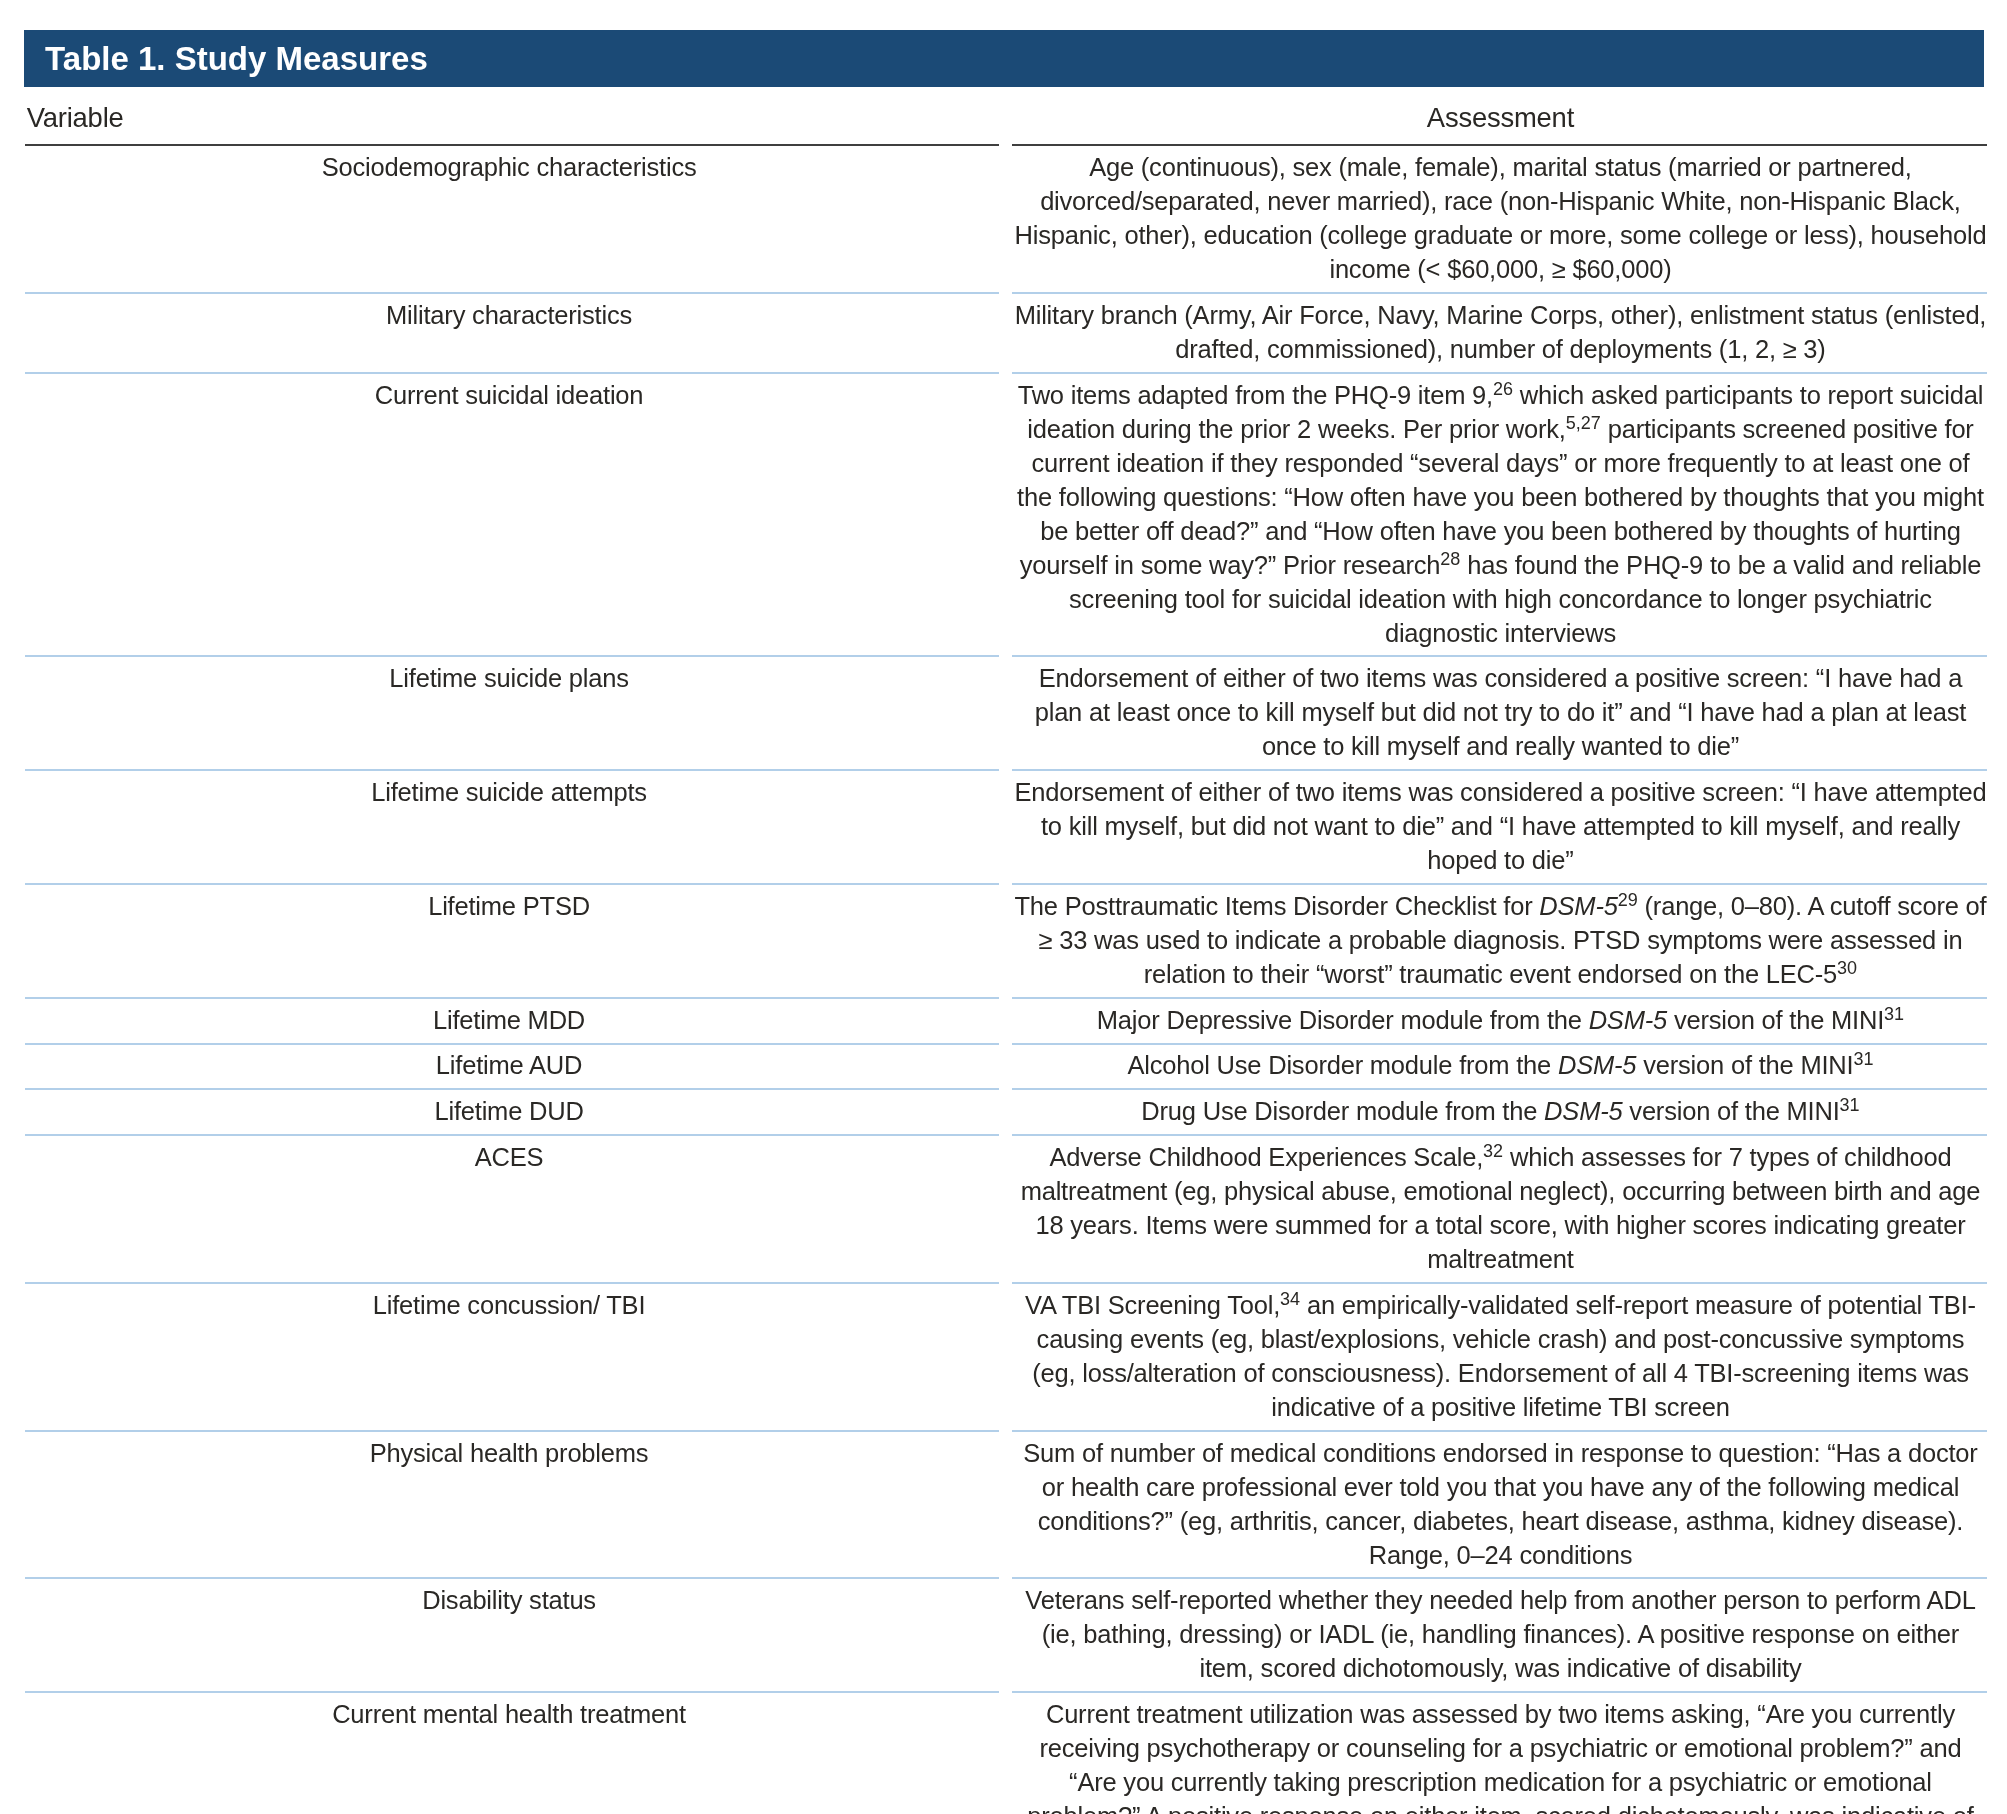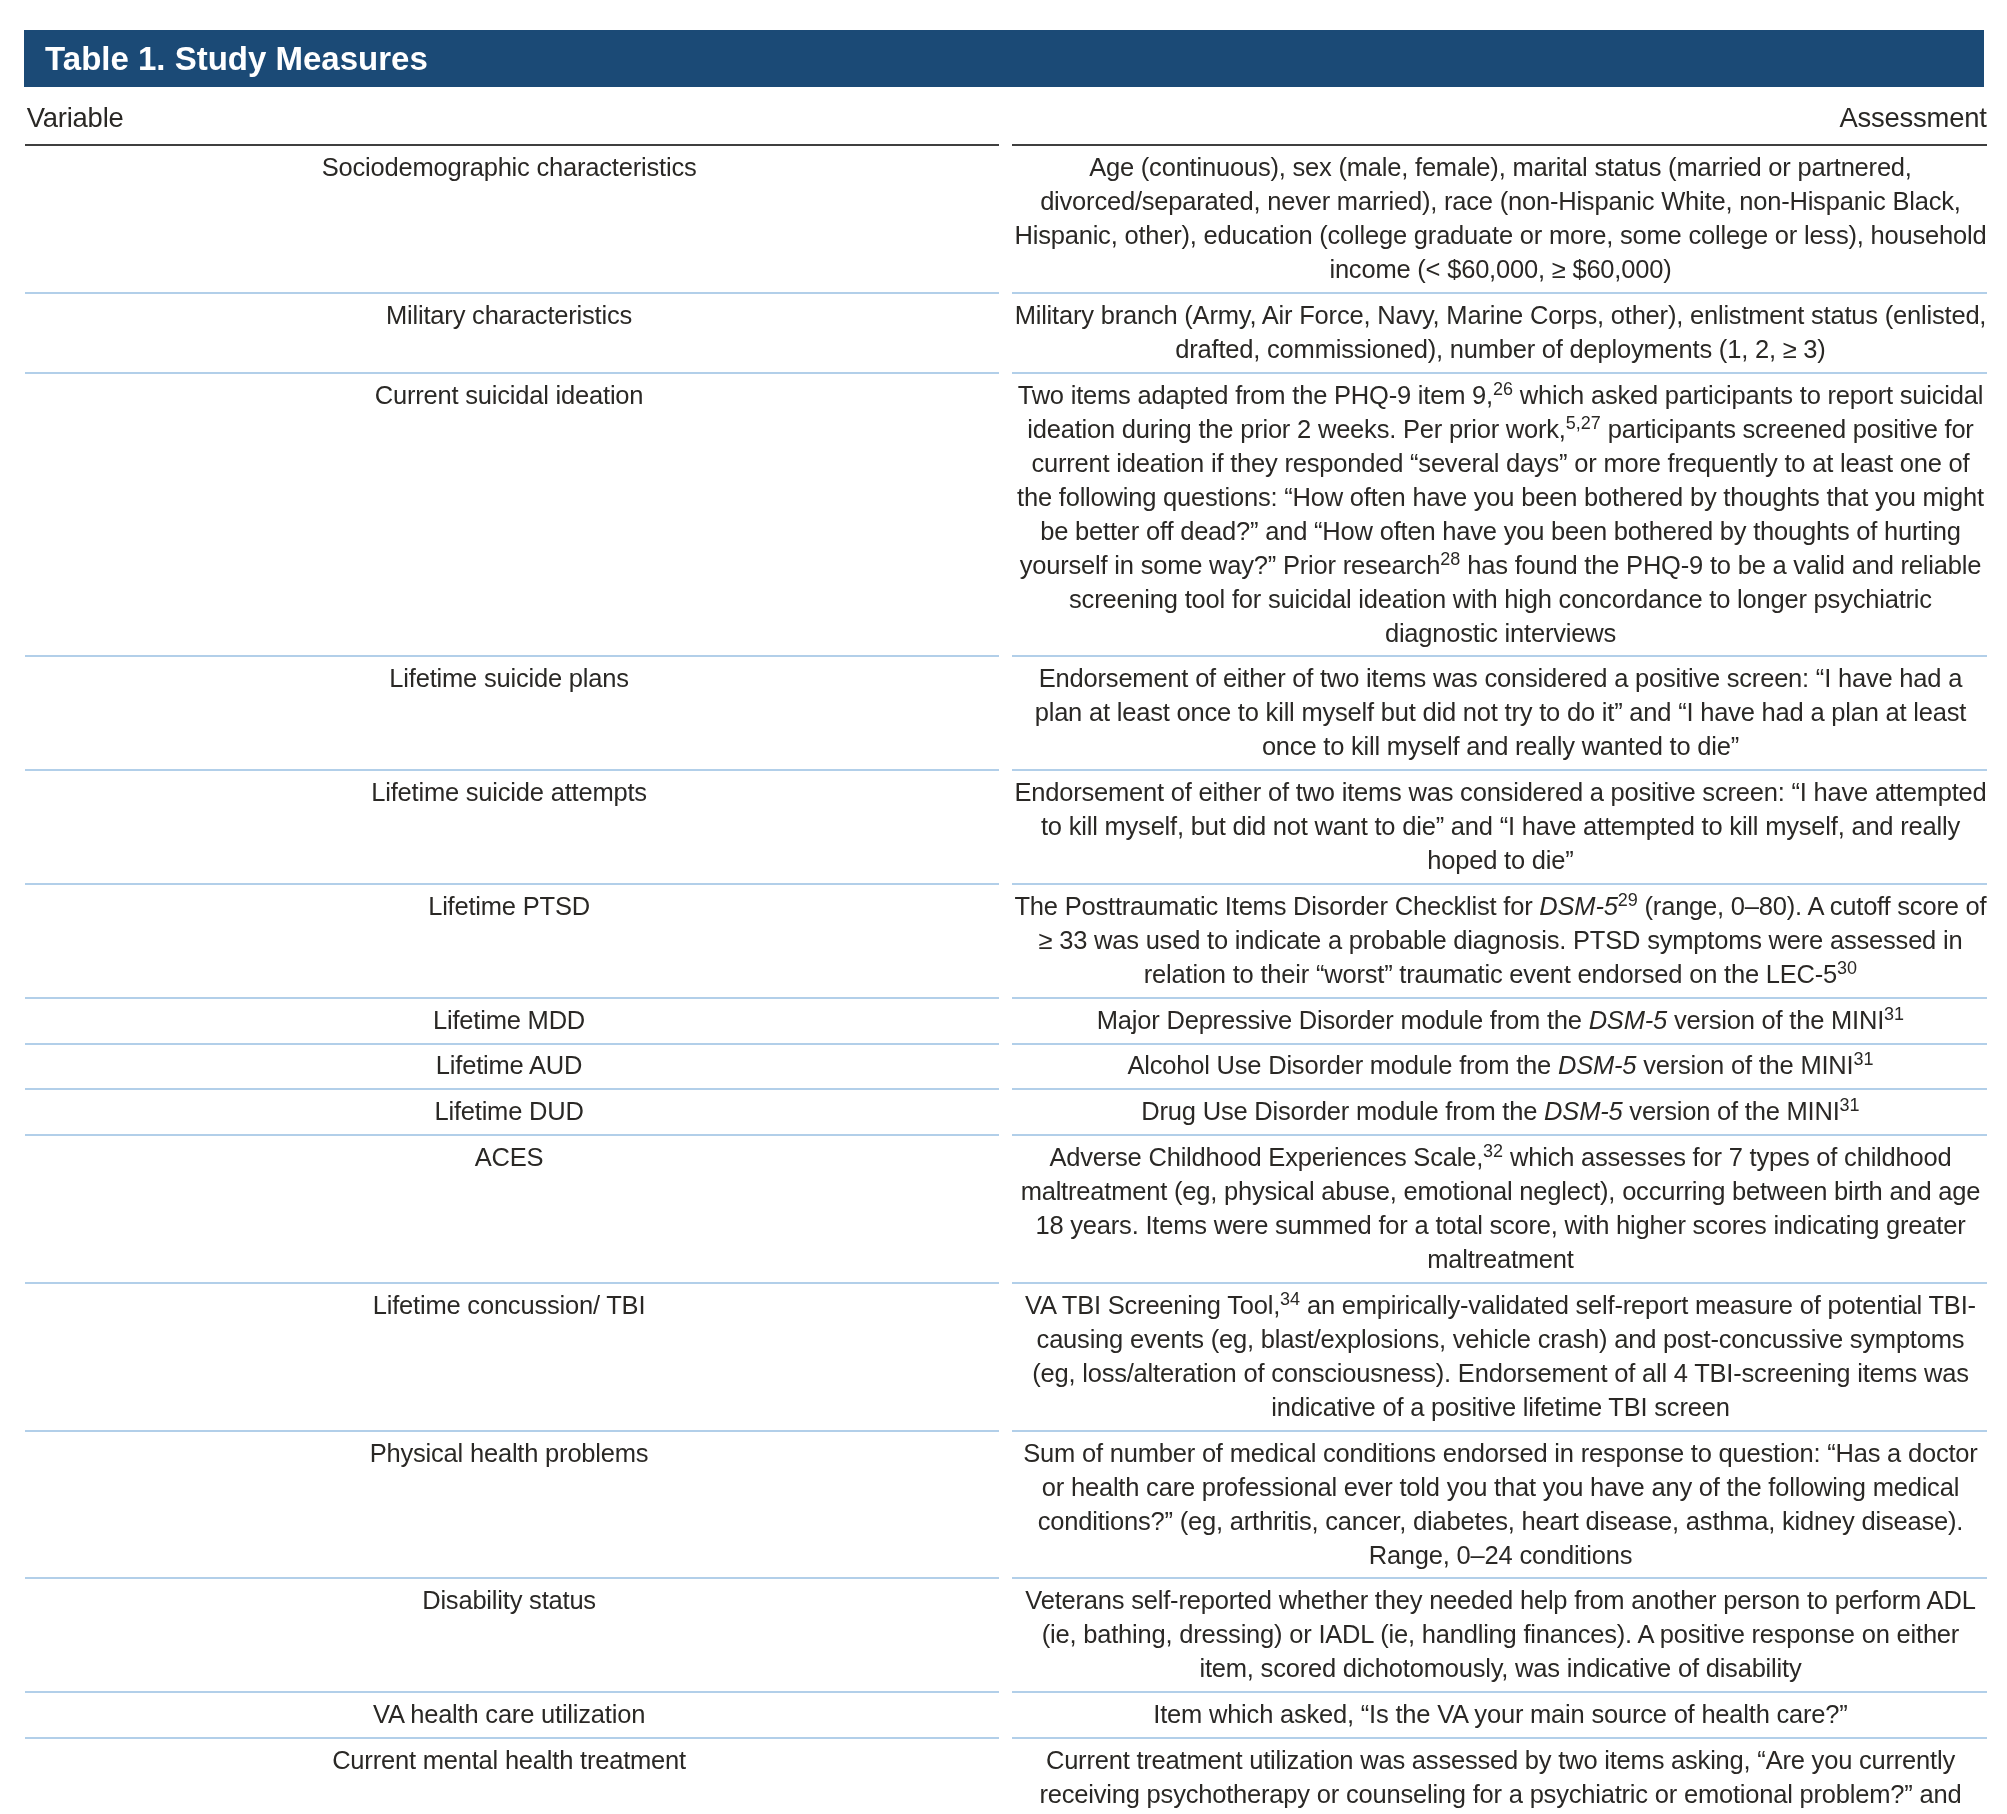--- a/index.html
+++ b/index.html
@@ -40,21 +40,21 @@
     table-layout: fixed;
   }
   th {
     font-size: 27.4px;
     font-weight: normal;
     text-align: left;
     padding: 15.7px 0 9.8px 2px;
     border-bottom: 2.9px solid var(--dark-rule, #3f3f3f);
     letter-spacing: -0.2px;
   }
-  th.col-assess { text-align: right; }
+  th.col-assess { text-align: center; }
   td {
     vertical-align: top;
     border-bottom: 2px solid var(--divider, #b2cfe9);
     padding: 3.9px 0 5.9px 2px;
     font-size: 25.5px;
     line-height: 34px;
     letter-spacing: -0.2px;
     text-align: center;
   }
   td.var-cell { width: 443px; padding-right: 7.8px; }
@@ -145,24 +145,20 @@
   <tr>
     <td class="var-cell">Physical health problems</td>
     <td class="assess-cell"><span>Sum of number of medical conditions endorsed in response to question: “Has a doctor or health care professional ever told you that you have any of the following medical conditions?” (eg, arthritis, cancer, diabetes, heart disease, asthma, kidney disease). Range, 0–24 conditions</span></td>
   </tr>
 
   <tr>
     <td class="var-cell">Disability status</td>
     <td class="assess-cell"><span>Veterans self-reported whether they needed help from another person to perform ADL (ie, bathing, dressing) or IADL (ie, handling finances). A positive response on either item, scored dichotomously, was indicative of disability</span></td>
   </tr>
 
-  <tr>
-    <td class="var-cell">VA health care utilization</td>
-    <td class="assess-cell"><span>Item which asked, “Is the VA your main source of health care?”</span></td>
-  </tr>
 
   <tr>
     <td class="var-cell">Current mental health treatment</td>
     <td class="assess-cell"><span>Current treatment utilization was assessed by two items asking, “Are you currently receiving psychotherapy or counseling for a psychiatric or emotional problem?” and “Are you currently taking prescription medication for a psychiatric or emotional problem?” A positive response on either item, scored dichotomously, was indicative of current mental health treatment utilization</span></td>
   </tr>
 
 </tbody>
   </table>
 
 </div>

